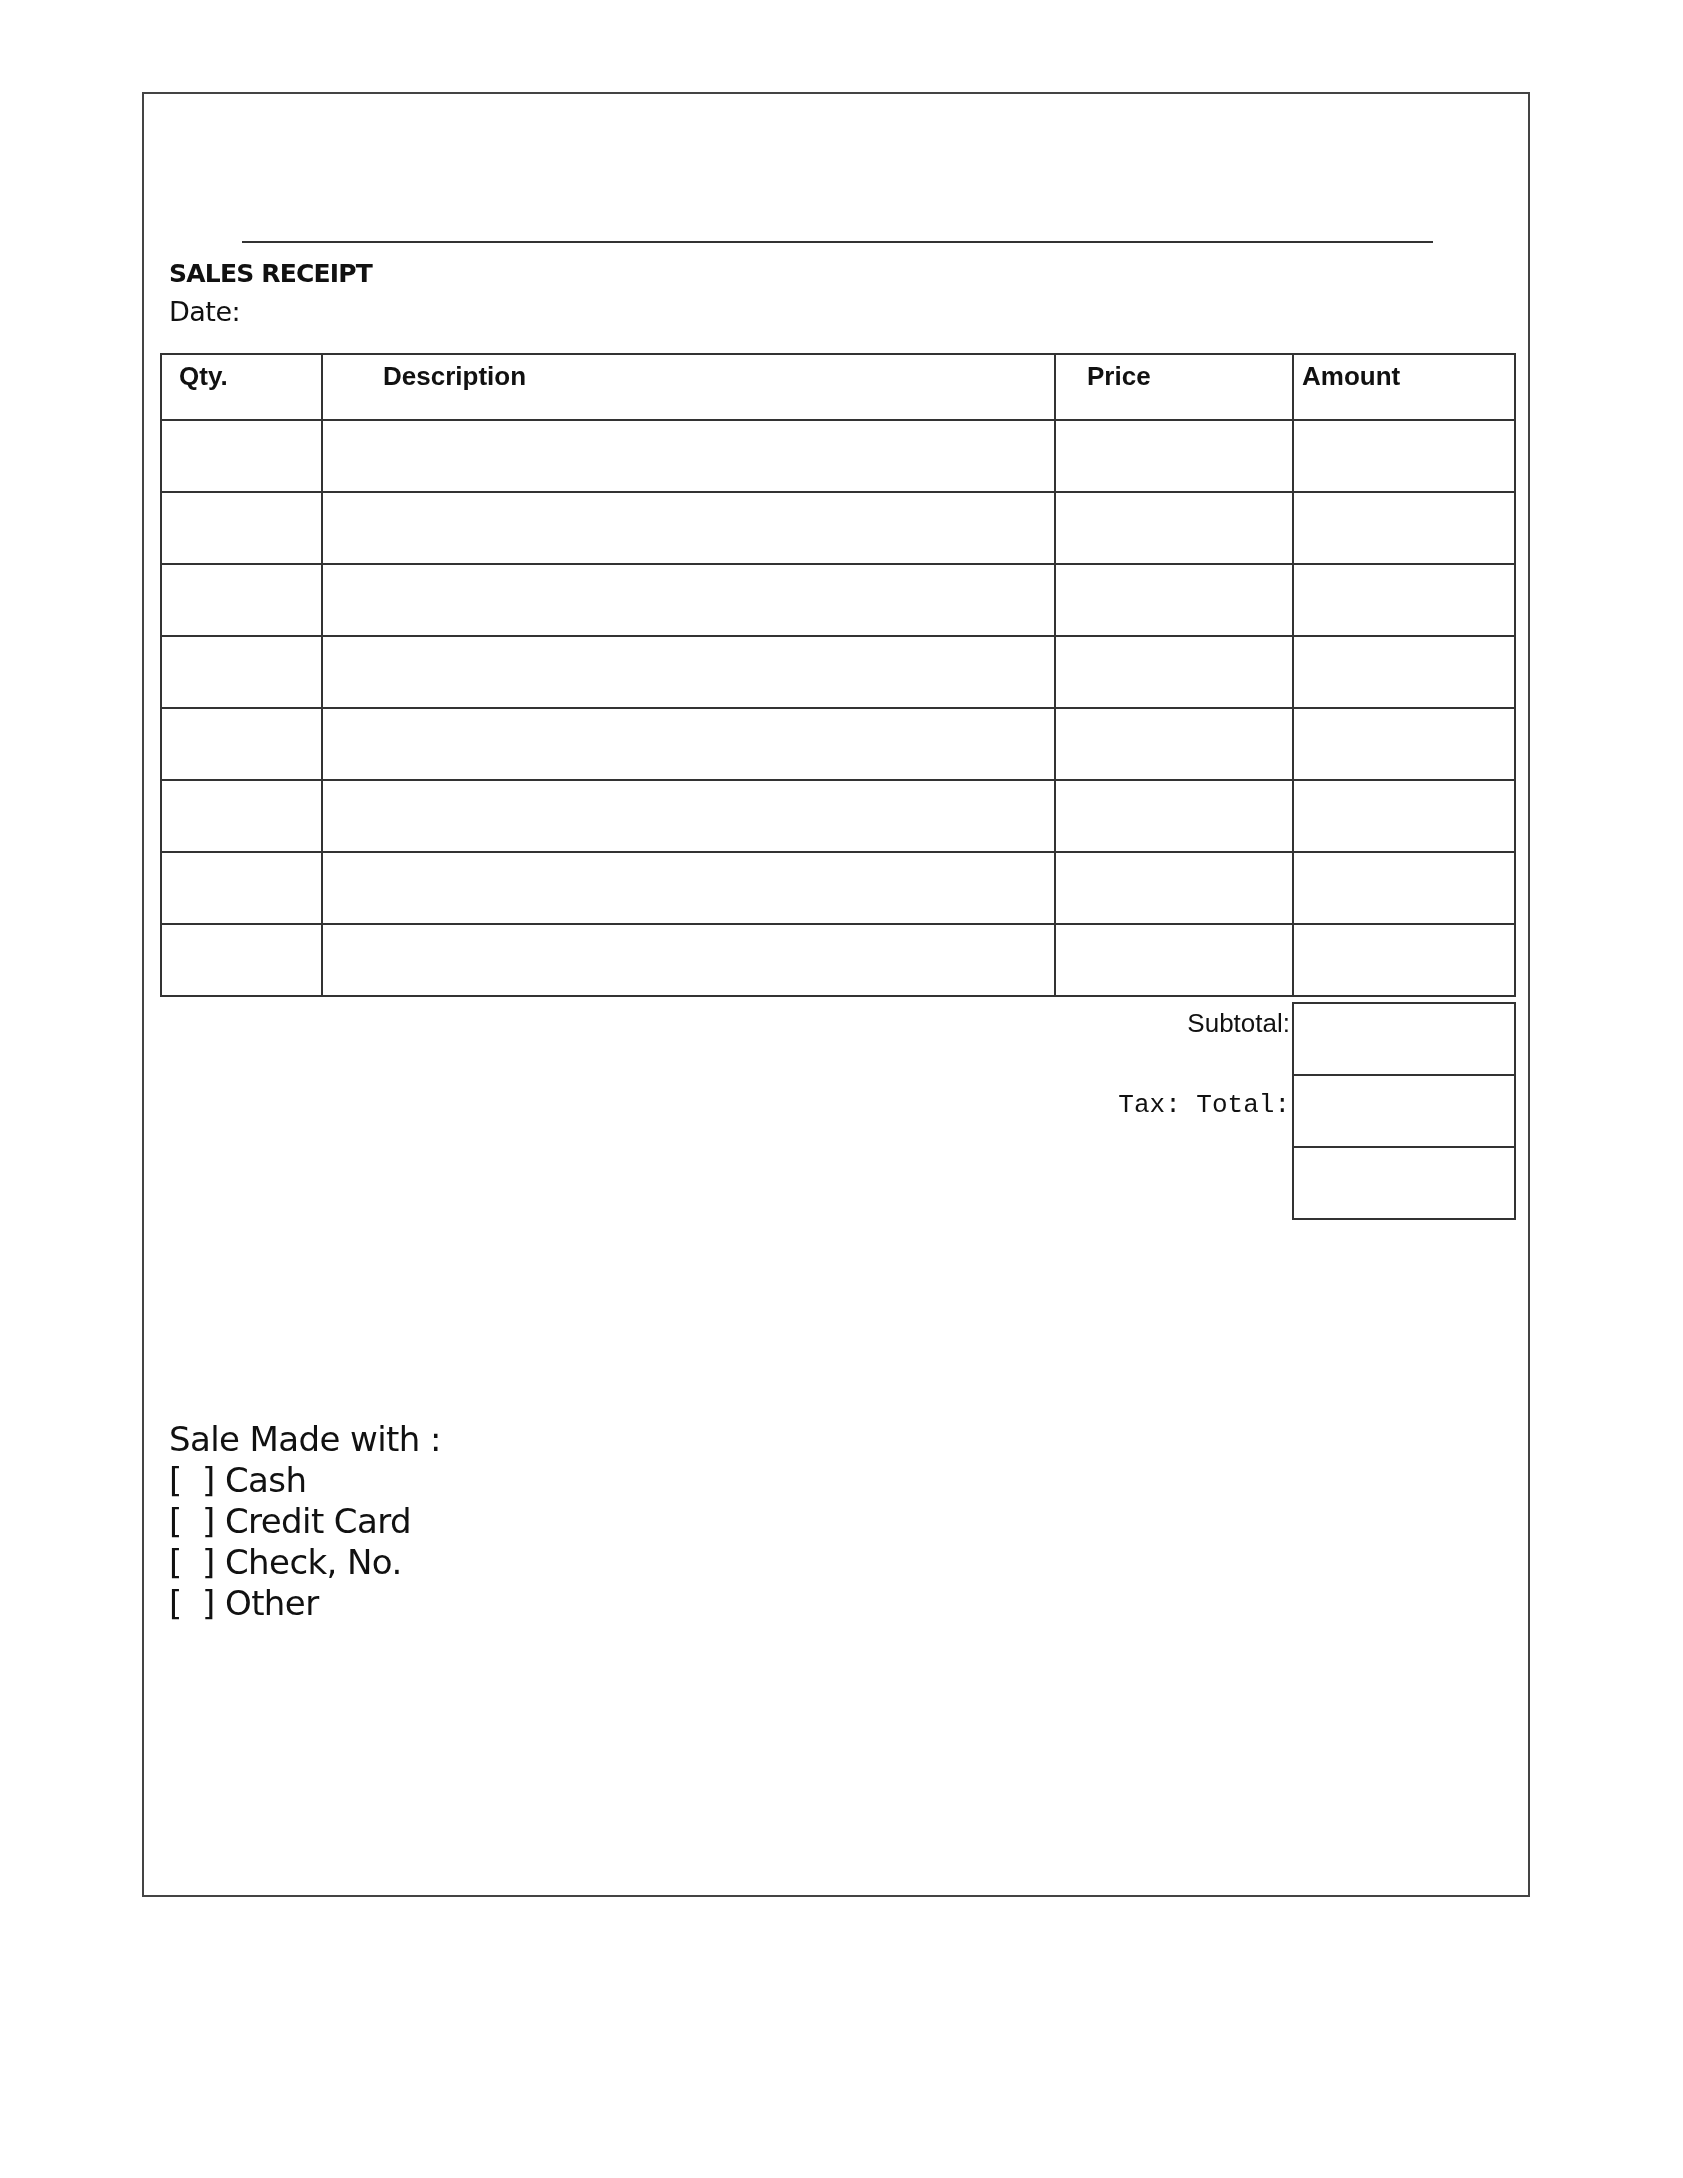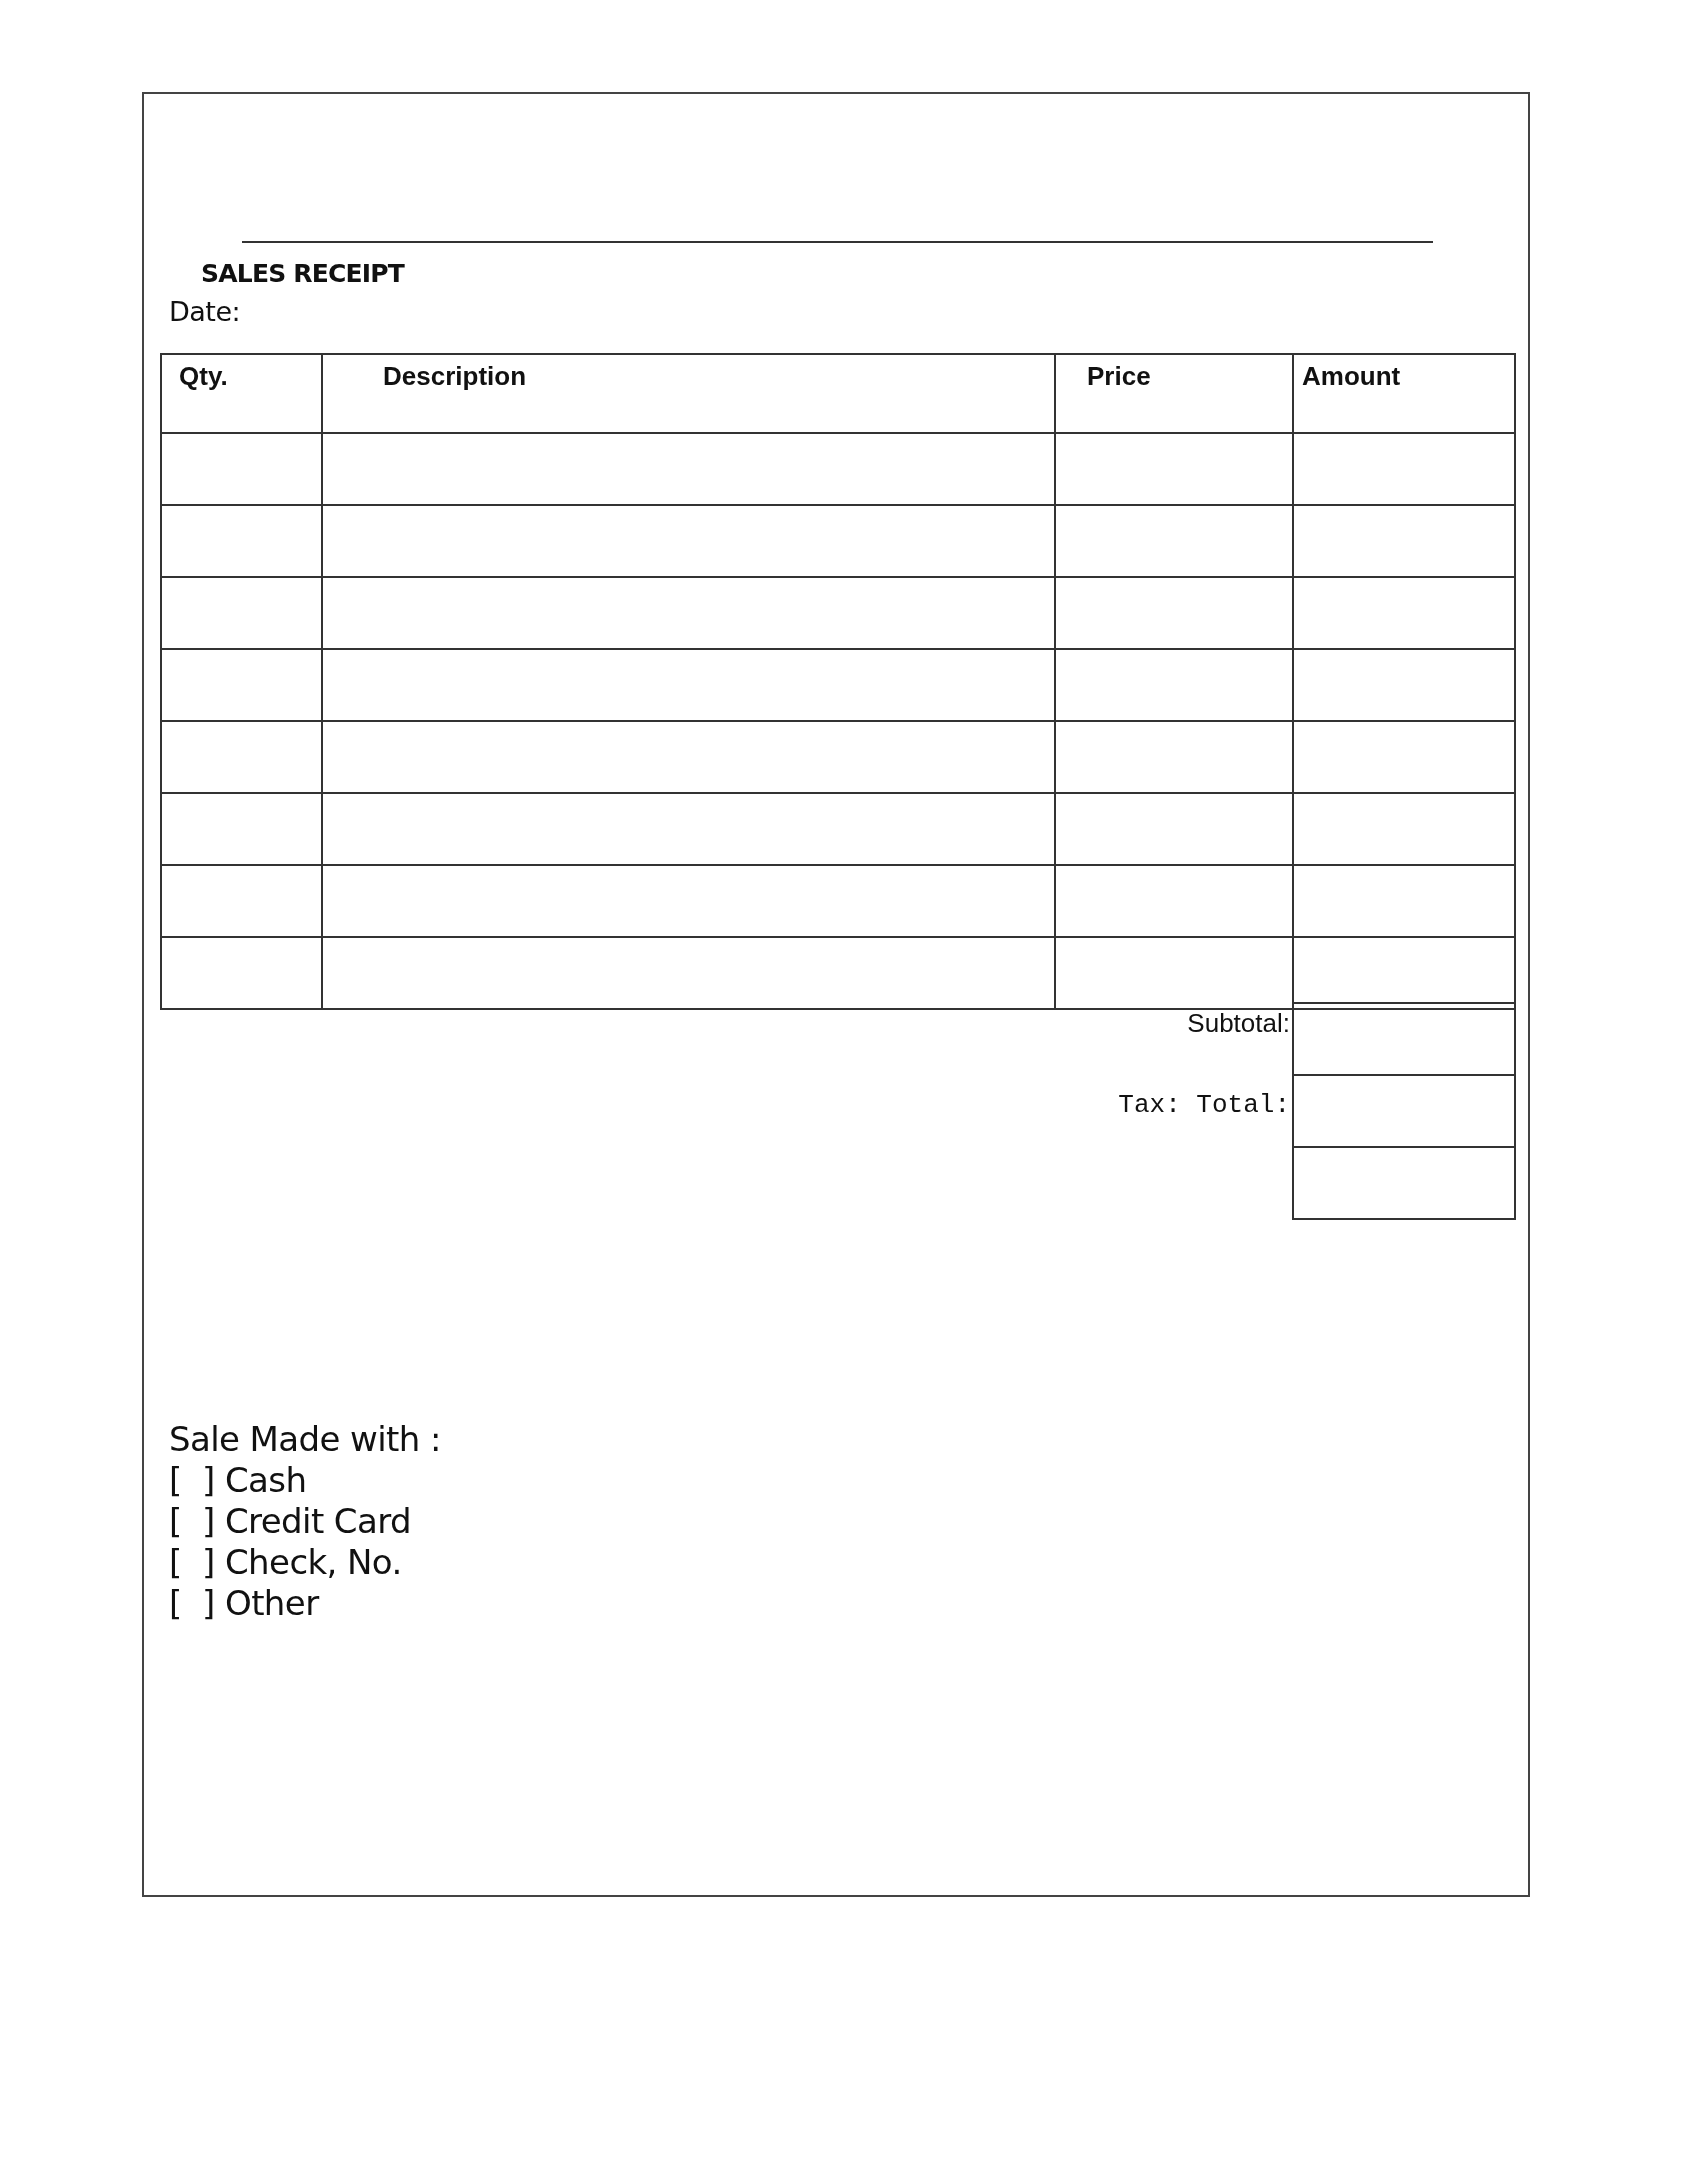--- a/index.html
+++ b/index.html
@@ -1,24 +1,24 @@
 <!DOCTYPE html>
 <html><head>
 <meta charset="utf-8">
 <style>
   html, body { margin:0; padding:0; background:#ffffff; }
   body { width:1683px; height:2178px; position:relative; overflow:hidden; font-family:"DejaVu Sans", sans-serif; color:#111; }
   .abs { position:absolute; }
   .page-border { left:142px; top:92px; width:1388px; height:1805px; border:2px solid #444; box-sizing:border-box; }
   .header-line { left:242px; top:241px; width:1191px; height:2px; background:#333; }
-  .title { left:169px; top:257px; font-family:"DejaVu Sans", sans-serif; font-weight:bold; font-size:25px; letter-spacing:-0.8px; line-height:34px;margin-left:32px; }
+  .title { left:169px; top:257px; font-family:"DejaVu Sans", sans-serif; font-weight:bold; font-size:25px; letter-spacing:-0.8px; line-height:34px; }
   .date { left:169px; top:295px; font-size:27px; line-height:34px; letter-spacing:-0.5px; }
   table.items { position:absolute; left:160px; top:353px; border-collapse:collapse; table-layout:fixed; }
   table.items td, table.items th { border:2px solid #333; padding:0; vertical-align:top; box-sizing:border-box; }
-  table.items th { height:79px; font-family:"Liberation Sans", sans-serif; font-weight:bold; font-size:26px; text-align:left; padding-top:6px; }
+  table.items th { height:66px; font-family:"Liberation Sans", sans-serif; font-weight:bold; font-size:26px; text-align:left; padding-top:6px; }
   table.items td { height:72px; }
   .totals { position:absolute; left:1292px; top:1002px; border-collapse:collapse; table-layout:fixed; }
   .totals td { border:2px solid #333; width:222px; height:72px; box-sizing:border-box; padding:0; }
   .tot-label { font-family:"Liberation Sans", sans-serif; font-size:26px; text-align:right; right:393px; }
   .pay { left:169px; font-size:34px; line-height:41px; letter-spacing:-0.6px; }
   .pay-line { display:block; white-space:pre; }
 </style>
 </head>
 <body>
 

